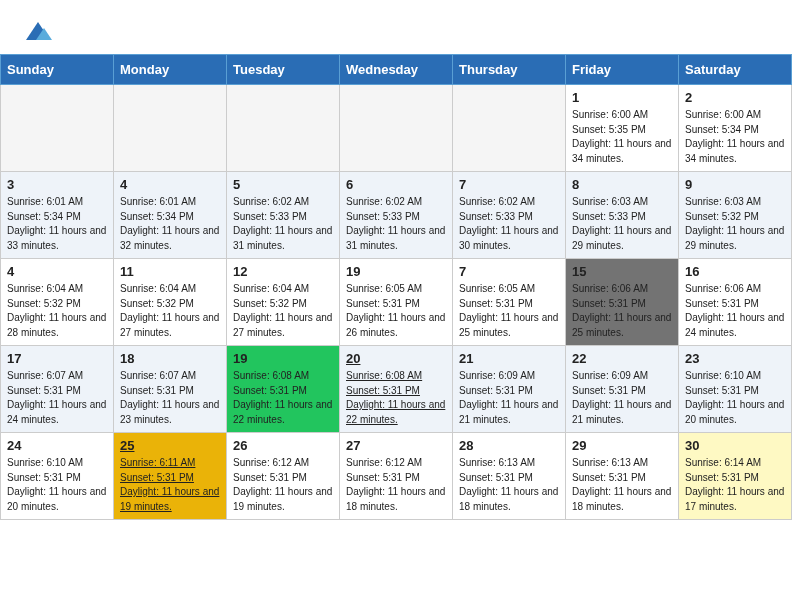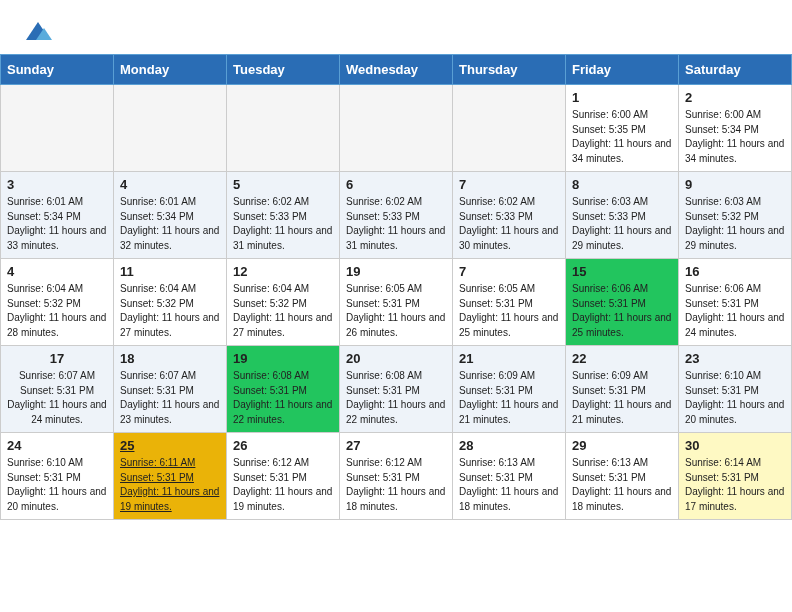--- a/index.html
+++ b/index.html
@@ -218,53 +218,53 @@
           <div class="day-info" style="white-space: pre-line;">Sunrise: 6:05 AM
 Sunset: 5:31 PM
 Daylight: 11 hours and 26 minutes.</div>
         </td>
         <td style="background: rgb(255, 255, 255);">
           <span class="day-num">7</span>
           <div class="day-info" style="white-space: pre-line;">Sunrise: 6:05 AM
 Sunset: 5:31 PM
 Daylight: 11 hours and 25 minutes.</div>
         </td>
-        <td style="background: #22c55e;">
+        <td style="background: #737373;">
           <span class="day-num">15</span>
           <div class="day-info" style="white-space: pre-line;">Sunrise: 6:06 AM
 Sunset: 5:31 PM
 Daylight: 11 hours and 25 minutes.</div>
         </td>
         <td style="background: rgb(255, 255, 255);">
           <span class="day-num">16</span>
           <div class="day-info" style="white-space: pre-line;">Sunrise: 6:06 AM
 Sunset: 5:31 PM
 Daylight: 11 hours and 24 minutes.</div>
         </td>
       </tr>
       <tr>
-        <td style="background: rgb(238, 243, 249); text-align: center;">
+        <td style="background: rgb(238, 243, 249);">
           <span class="day-num">17</span>
           <div class="day-info" style="white-space: pre-line;">Sunrise: 6:07 AM
 Sunset: 5:31 PM
 Daylight: 11 hours and 24 minutes.</div>
         </td>
         <td style="background: rgb(238, 243, 249);">
           <span class="day-num">18</span>
           <div class="day-info" style="white-space: pre-line;">Sunrise: 6:07 AM
 Sunset: 5:31 PM
 Daylight: 11 hours and 23 minutes.</div>
         </td>
         <td style="background: #22c55e;">
           <span class="day-num">19</span>
           <div class="day-info" style="white-space: pre-line;">Sunrise: 6:08 AM
 Sunset: 5:31 PM
 Daylight: 11 hours and 22 minutes.</div>
         </td>
-        <td style="background: rgb(238, 243, 249);">
+        <td style="background: rgb(238, 243, 249); text-decoration: underline;">
           <span class="day-num">20</span>
           <div class="day-info" style="white-space: pre-line;">Sunrise: 6:08 AM
 Sunset: 5:31 PM
 Daylight: 11 hours and 22 minutes.</div>
         </td>
         <td style="background: rgb(238, 243, 249);">
           <span class="day-num">21</span>
           <div class="day-info" style="white-space: pre-line;">Sunrise: 6:09 AM
 Sunset: 5:31 PM
 Daylight: 11 hours and 21 minutes.</div>

